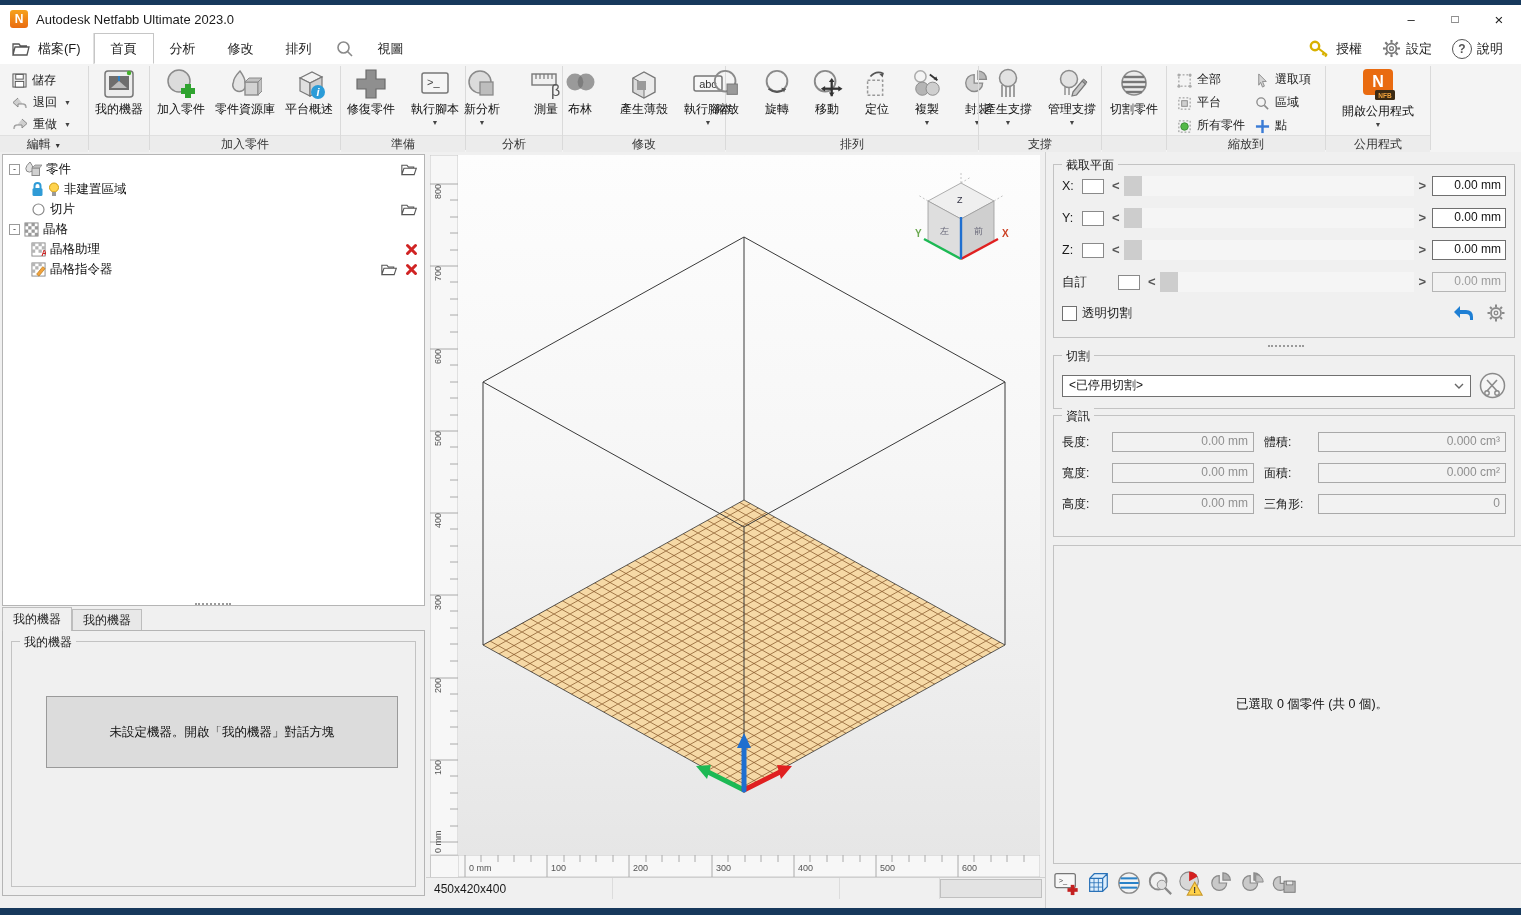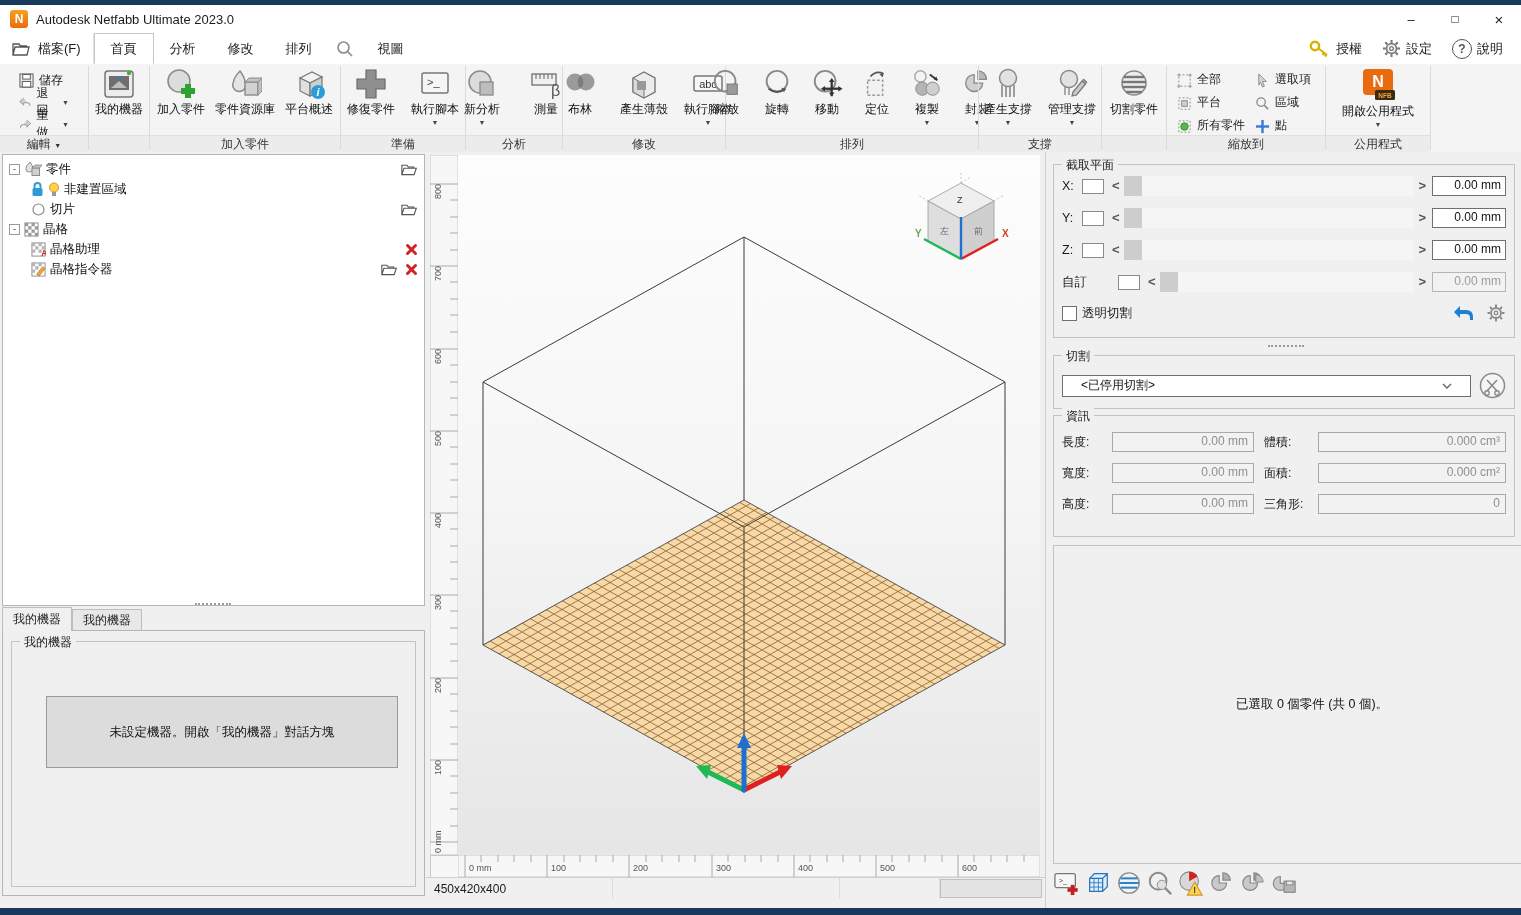--- a/index.html
+++ b/index.html
@@ -24,21 +24,21 @@
   #ribbon{left:0;top:64px;width:100%;height:88px;background:#f4f4f4;border-bottom:1px solid #cfcfcf;display:flex;align-items:stretch;}
   .vsep{width:1px;background:#dadada;margin:2px 0;}
   .grp{display:flex;flex-direction:column;}
   .grp-body{flex:1;display:flex;align-items:flex-start;justify-content:center;padding:3px 6px 0 6px;gap:2px;}
   .grp-label{height:16px;line-height:16px;text-align:center;color:#333;background:#ececec;border-top:1px solid #e0e0e0;font-size:12px;}
   .rbtn{display:flex;flex-direction:column;align-items:center;padding:1px 5px;min-width:52px;}
   .rbtn .lab{font-size:12px;color:#111;white-space:nowrap;margin-top:1px;}
   .dd{font-size:7px;color:#444;line-height:7px;margin-top:1px;}
   
   #qa{width:88px;display:flex;flex-direction:column;padding-top:6px;}
-  .qarow{display:flex;align-items:center;gap:5px;padding:1px 19px;height:20px;font-size:12px;}
+  .qarow{display:flex;align-items:center;gap:5px;padding:1px 12px;height:20px;font-size:12px;}
   .qadd{font-size:7px;color:#444;margin-left:2px;}
   
   .zitem{display:flex;align-items:flex-end;gap:5px;height:21px;font-size:12px;padding:0 4px;white-space:nowrap;}
   
   #main{left:0;top:152px;width:1521px;height:756px;background:#f0f0f0;}
   #leftpanel{left:0;top:0;width:426px;height:756px;border-right:1px solid #cfcfcf;}
   #treebox{left:2px;top:2px;width:421px;height:446px;background:#fff;border:1px solid #b5b5b5;padding-top:4px;}
   .trow{display:flex;align-items:center;height:20px;gap:4px;padding-right:6px;}
   .trow .txt{font-size:12.5px;color:#111;flex:0 0 auto;}
   .spring{flex:1;}
@@ -64,21 +64,21 @@
   .cb{width:20px;height:13px;border:1px solid #8a8a8a;background:#fff;}
   .cbsq{width:13px;height:13px;border:1px solid #707070;background:#fff;}
   .chv{color:#555;font-size:13px;font-weight:bold;line-height:12px;}
   .track{height:20px;background:#f5f5f5;position:relative;flex:1;margin:0 4px;}
   .thumb{position:absolute;left:0;top:0;width:18px;height:20px;background:#cdcdcd;}
   .valbox{width:64px;height:16px;background:#fff;border:1px solid #707070;text-align:right;padding:1px 4px;font-size:12px;color:#111;}
   .valbox.dis{border-color:#b5b5b5;color:#9c9c9c;background:#f2f2f2;}
   .infobox{height:16px;background:#f2f2f2;border:1px solid #a9a9a9;color:#8f8f8f;text-align:right;padding:1px 5px;font-size:12px;}
   .cliprow{display:flex;align-items:center;height:26px;padding:0 8px;}
   .axlab{width:20px;font-size:12.5px;}
-  #cutselect{height:20px;background:#fff;border:1px solid #707070;display:flex;align-items:center;padding:0 18px;font-size:12px;color:#111;}
+  #cutselect{height:20px;background:#fff;border:1px solid #707070;display:flex;align-items:center;padding:0 6px;font-size:12px;color:#111;}
   #selmsg{display:flex;align-items:center;justify-content:center;font-size:12.5px;color:#111;padding-left:28px;}
   .bicon{width:29px;height:30px;display:flex;align-items:center;justify-content:center;}
   text{font-family:"Liberation Sans","DejaVu Sans",sans-serif;}
 </style>
 </head>
 <body>
 
 <div id="win">
   <div class="abs" id="topband"></div>
 

